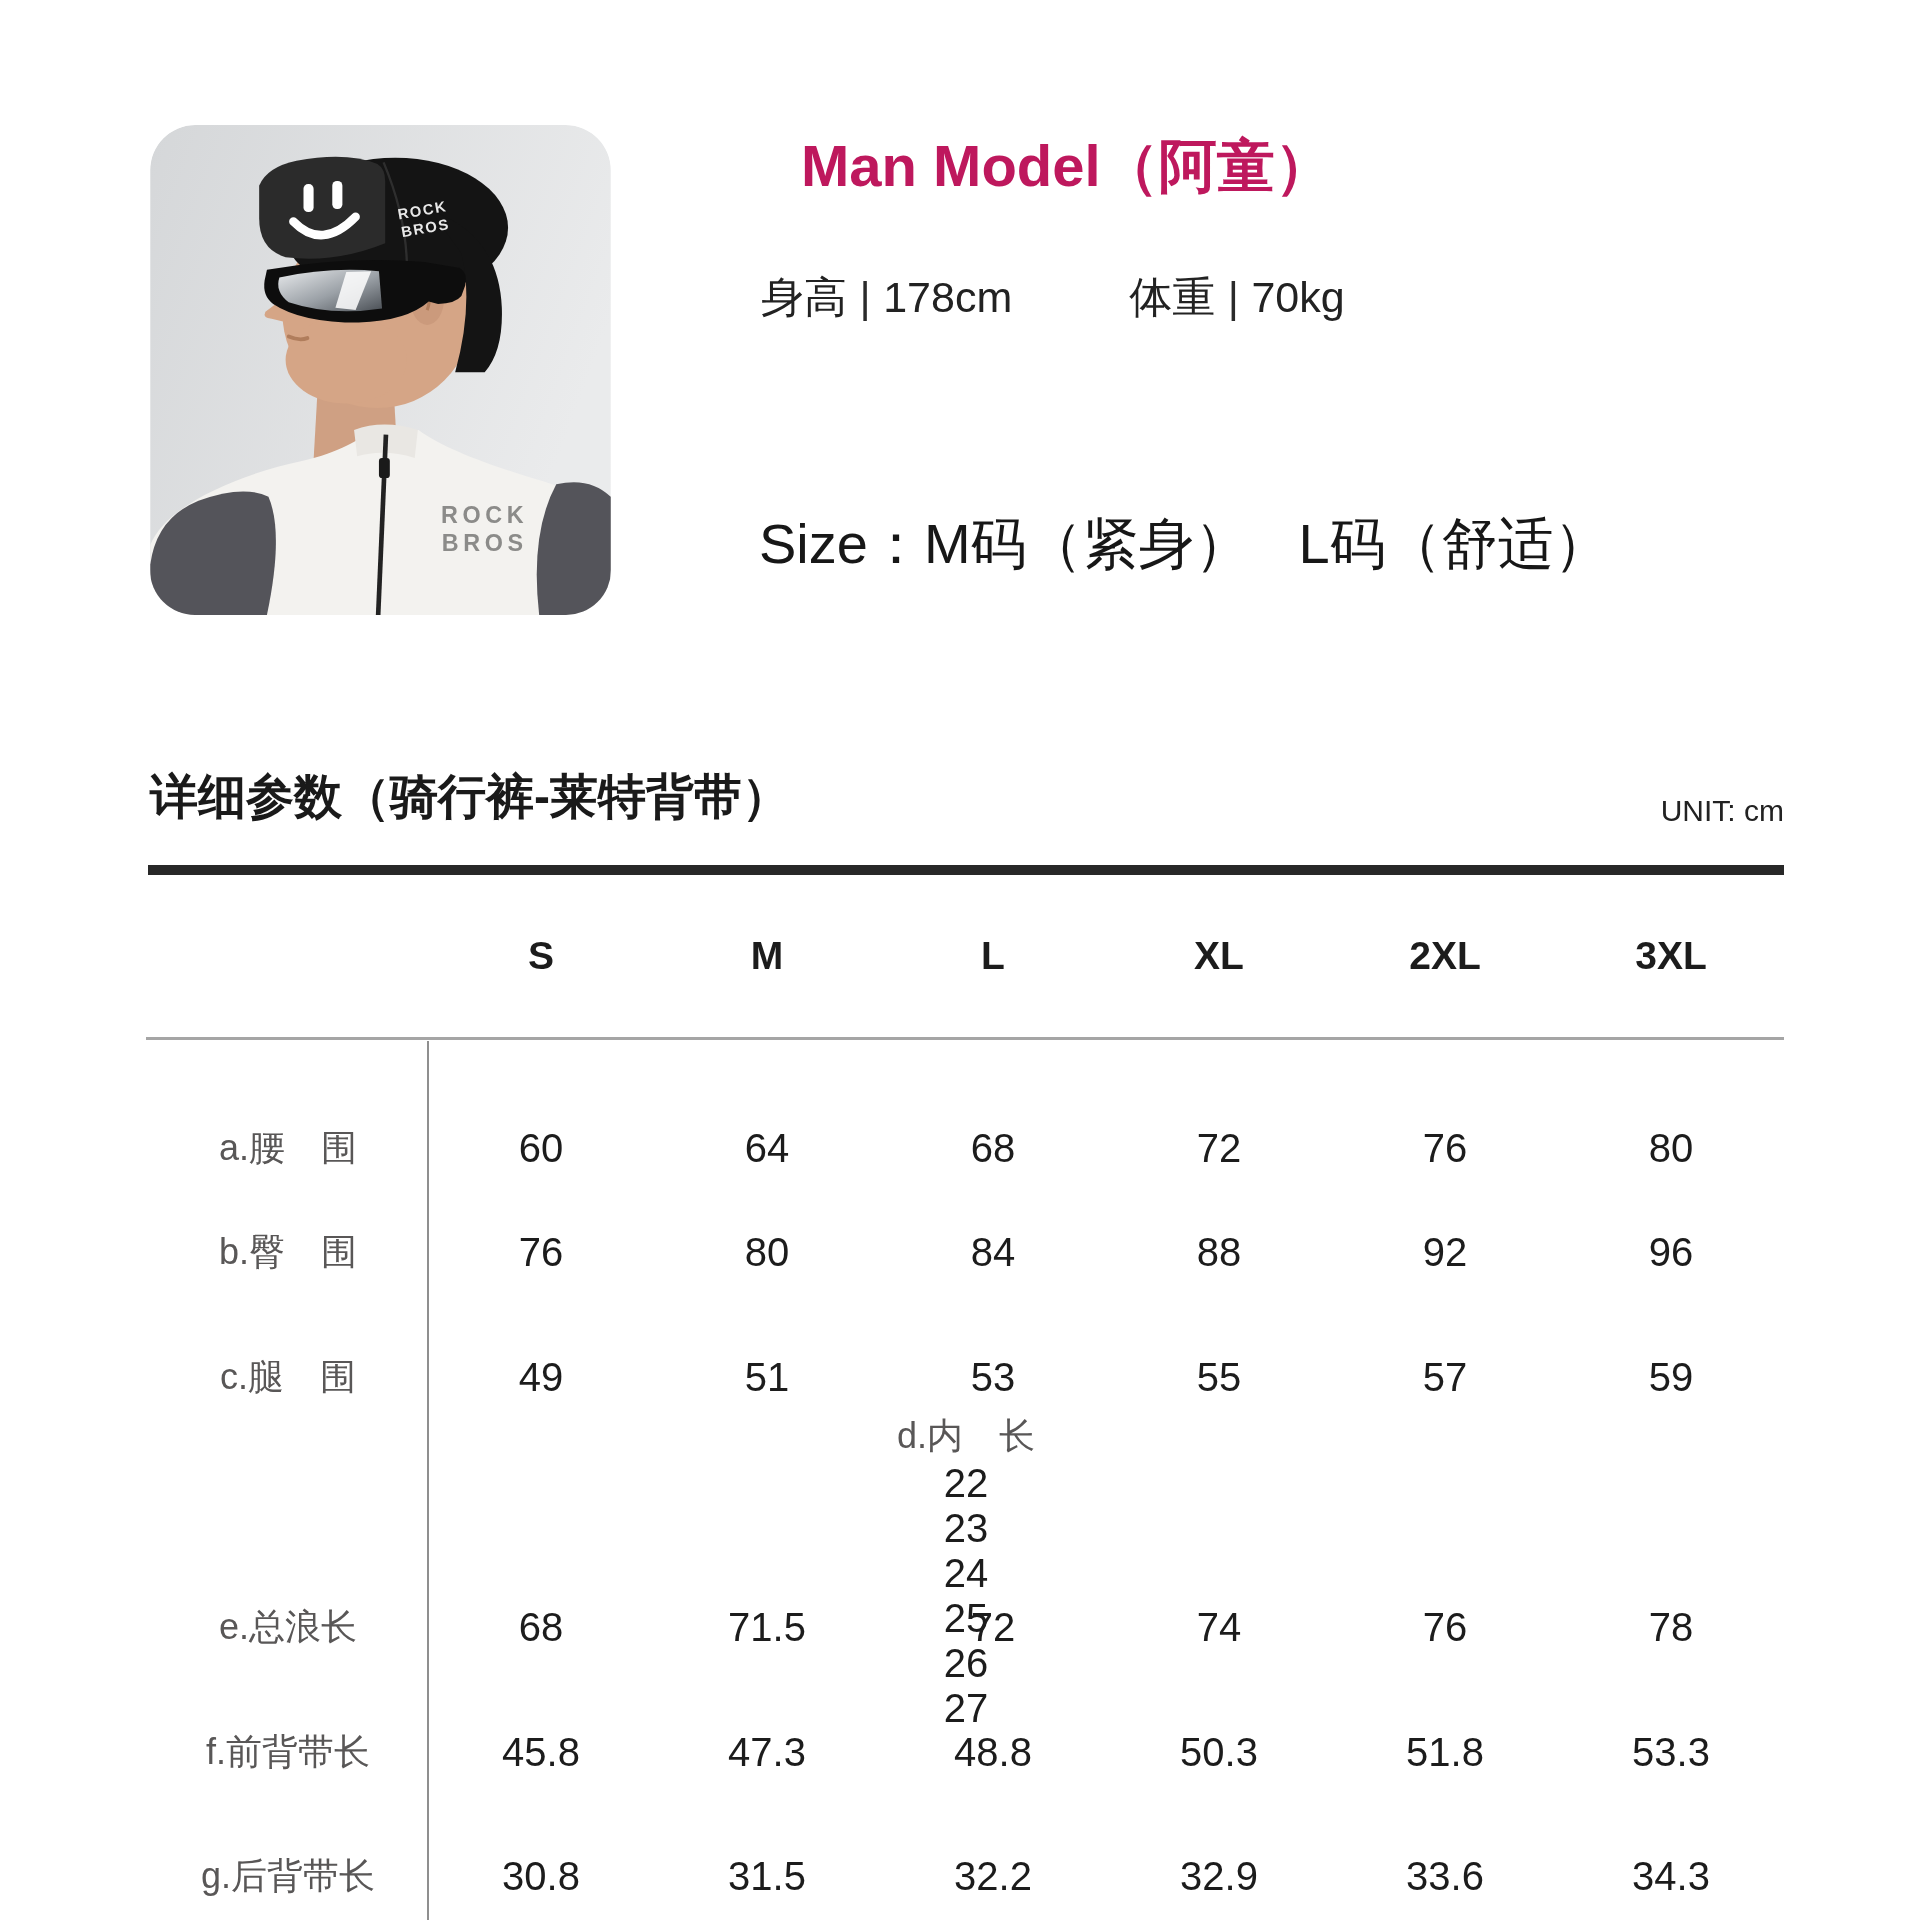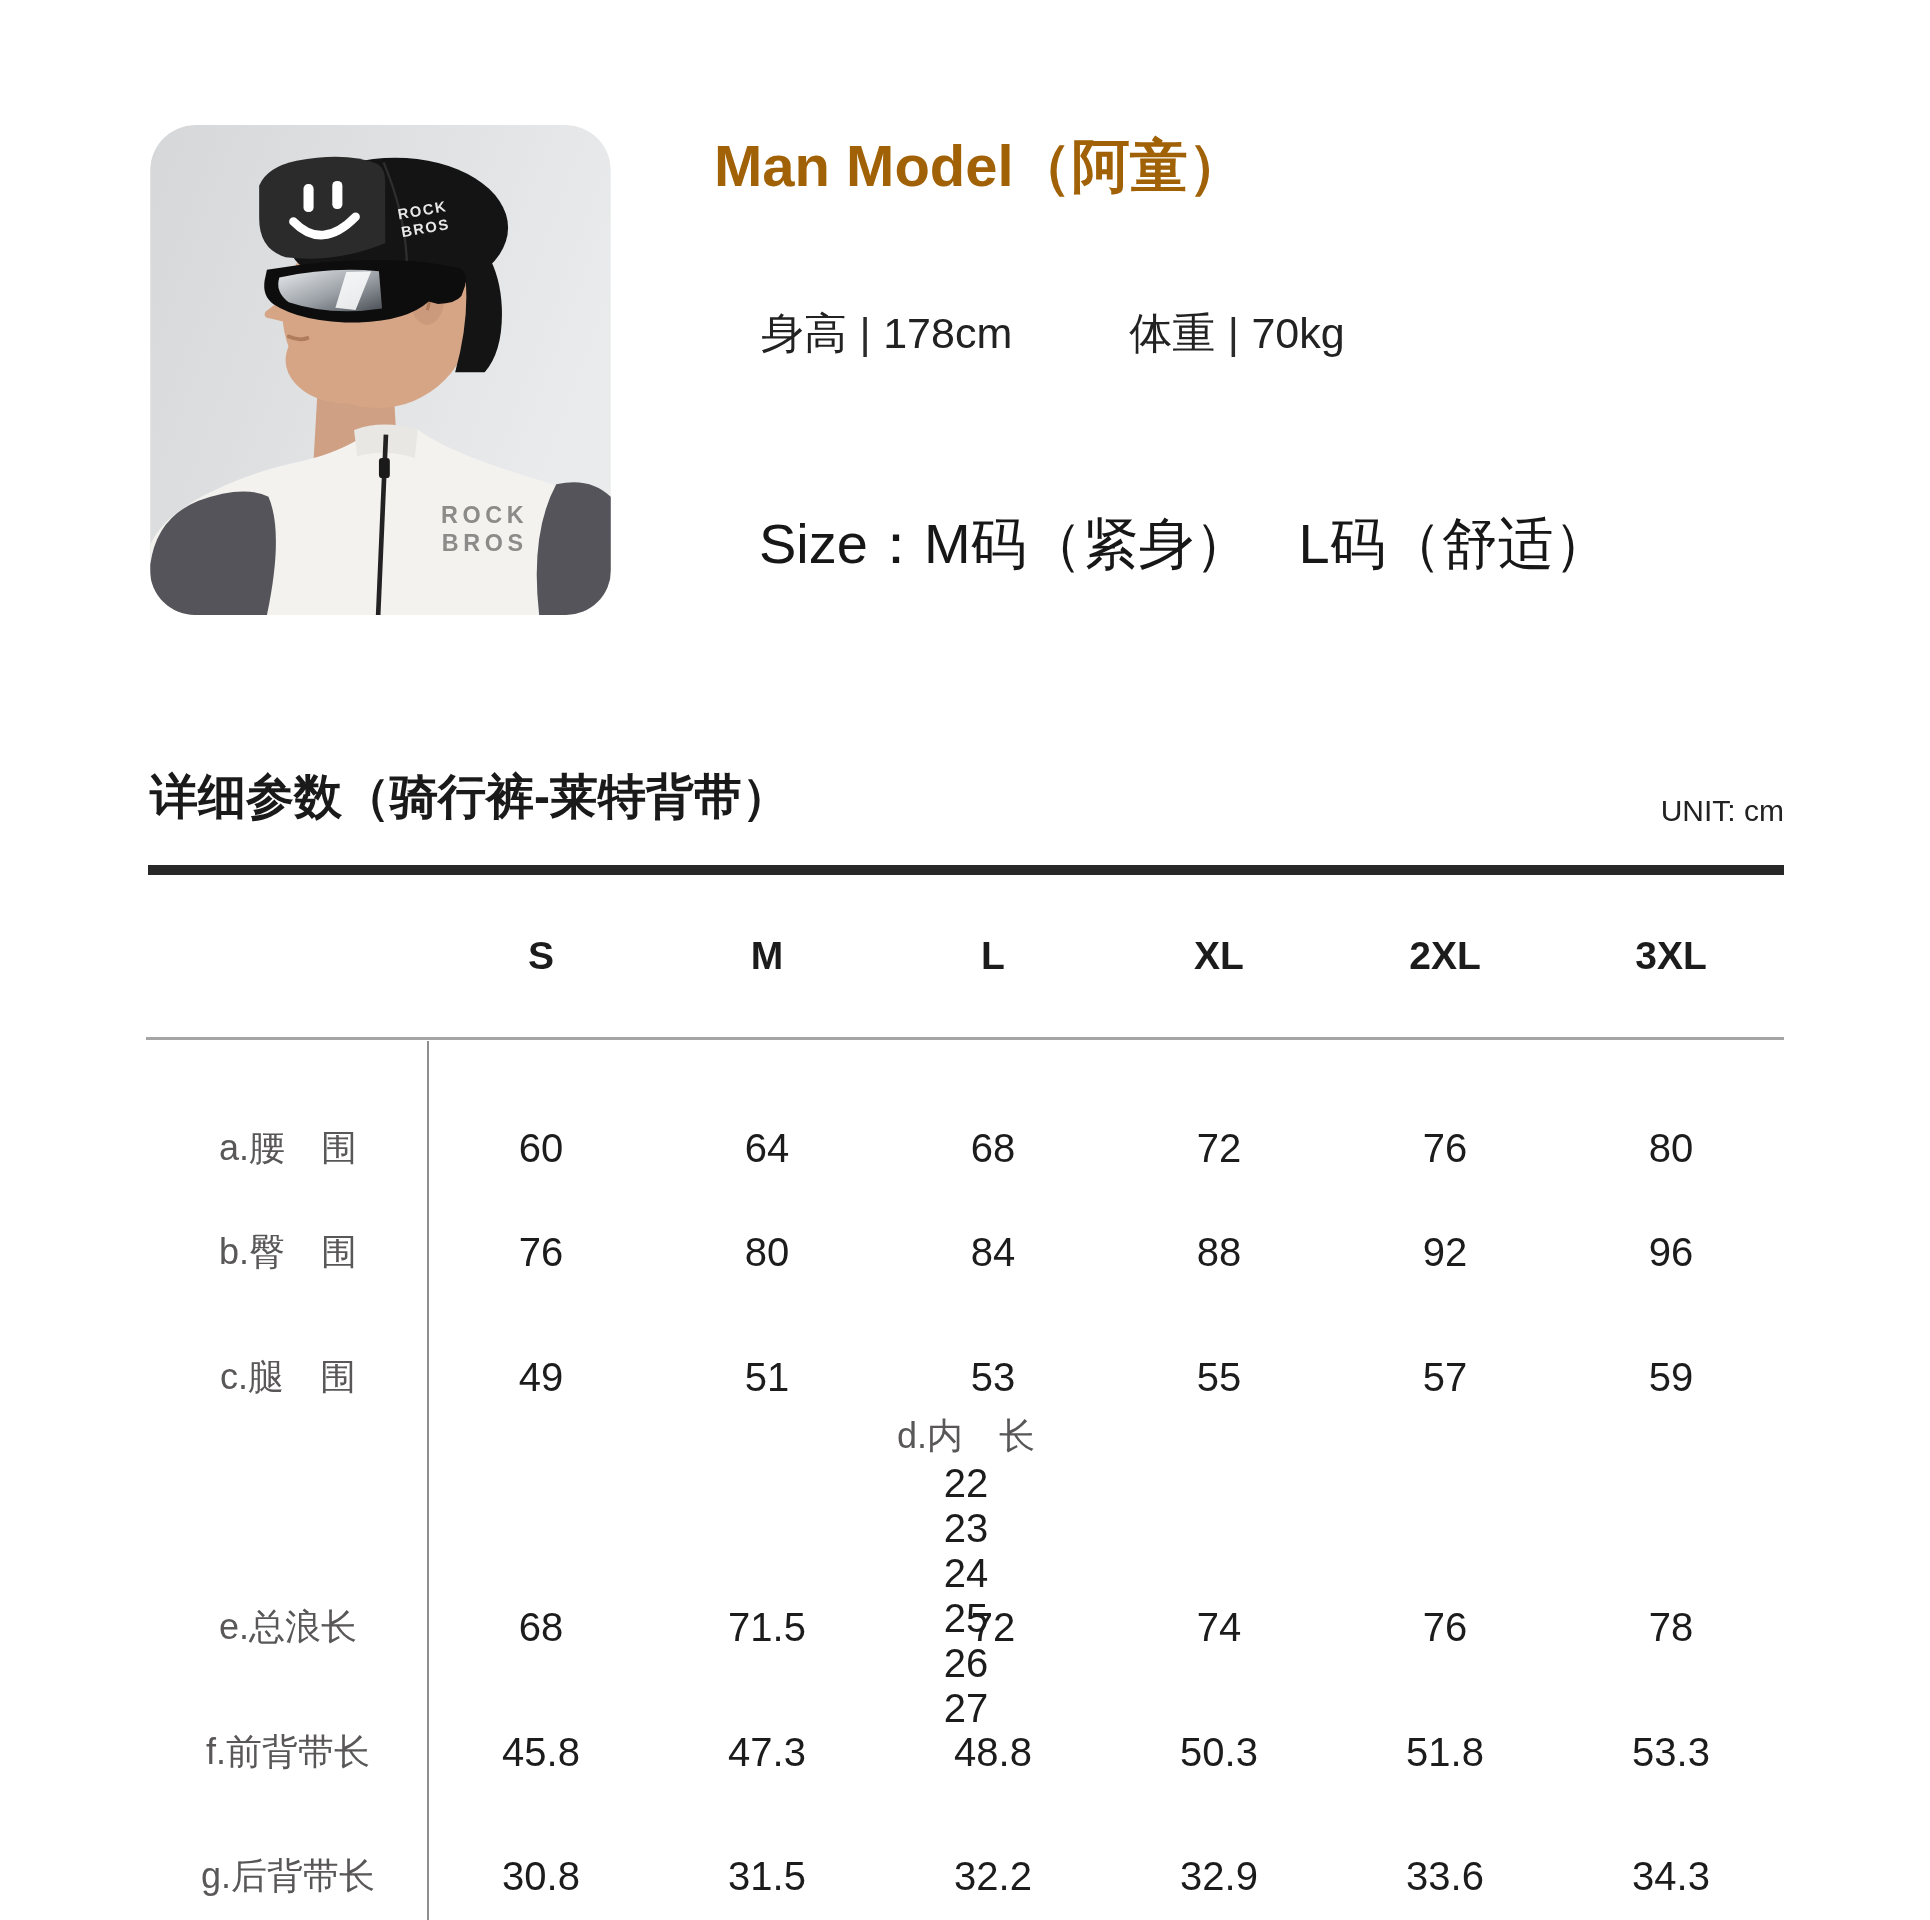--- a/index.html
+++ b/index.html
@@ -9,26 +9,26 @@
     font-family:"Liberation Sans","DejaVu Sans",sans-serif;
   }
   
   .photo-card{
     position:absolute;left:150px;top:125px;width:461px;height:490px;
     border-radius:45px;overflow:hidden;
   }
   .photo-card svg{display:block;width:100%;height:100%;}
   
   .model-title{
-    position:absolute;left:714px;top:128px;
-    font-size:58px;font-weight:700;color:#a16207;white-space:nowrap;
+    position:absolute;left:801px;top:128px;
+    font-size:58px;font-weight:700;color:#be185d;white-space:nowrap;
   }
   .model-info{
     position:absolute;left:761px;top:269px;
-    font-size:43px;font-weight:500;color:#222;white-space:nowrap;margin-top:36px;
+    font-size:43px;font-weight:500;color:#222;white-space:nowrap;
   }
   .model-info .sep{font-weight:300;color:#2a2a2a;margin:0 12.5px;}
   .model-info .gap{display:inline-block;width:117px;}
   .size-line{
     position:absolute;left:759px;top:507px;
     font-size:56px;font-weight:400;color:#171717;white-space:nowrap;
   }
   .size-line .size-l{margin-left:48px;}
   
   .spec-title{

